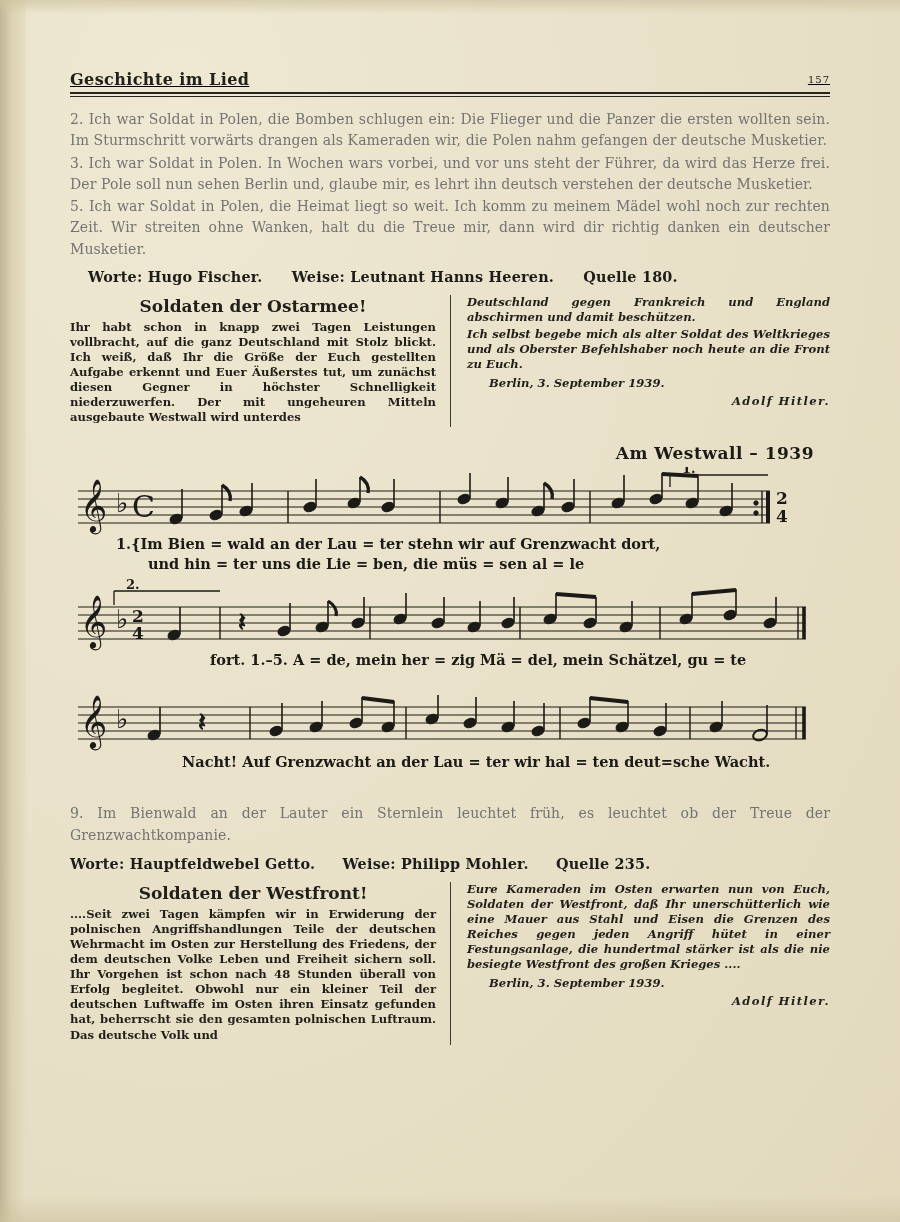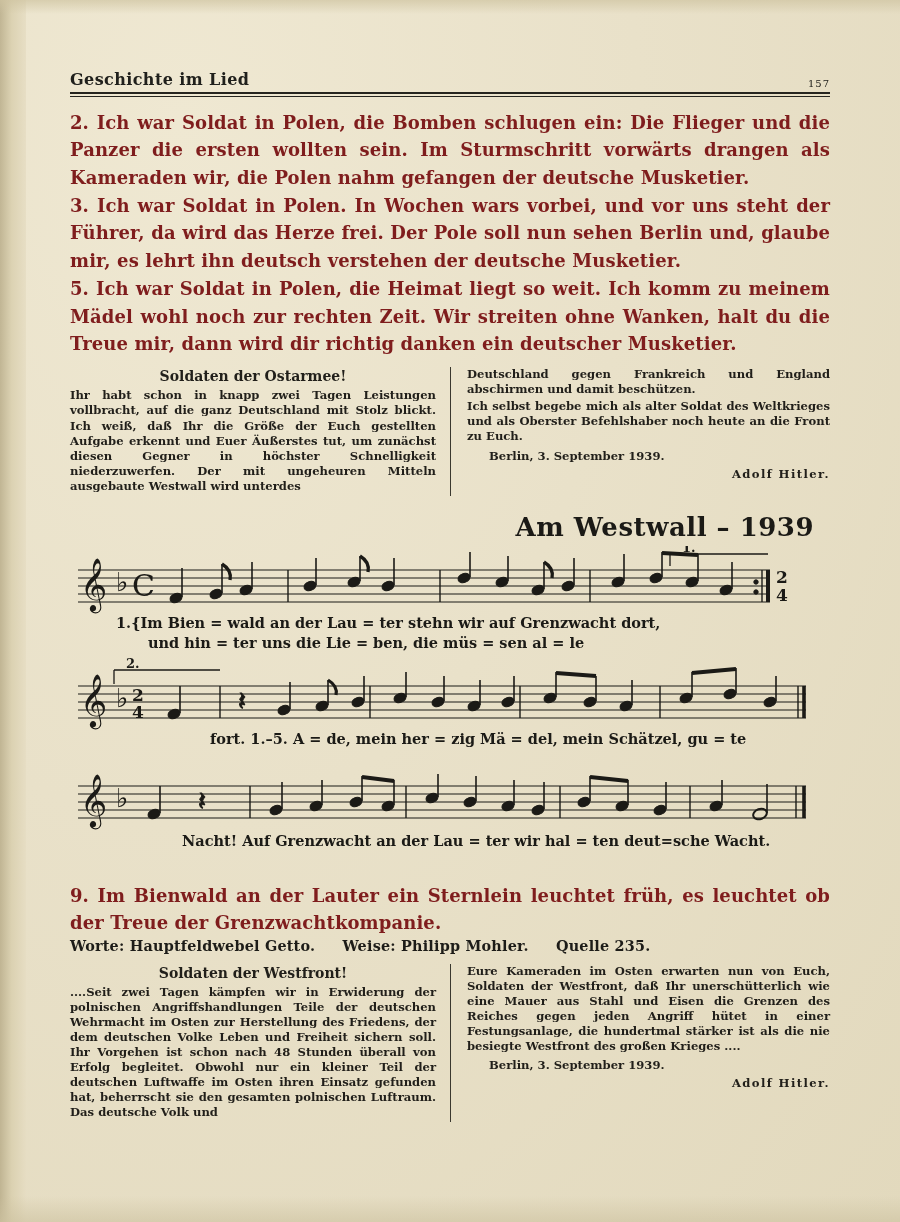--- a/index.html
+++ b/index.html
@@ -30,22 +30,23 @@
     position:absolute;left:0;bottom:0;width:100%;height:26px;
     background:linear-gradient(to top,#cdc2a0,rgba(232,224,200,0));
     opacity:.6;
   }
   .content{
     position:absolute;
     left:70px;top:70px;width:760px;
   }
   
   .runhead{
-    display:flex;align-items:flex-end;justify-content:space-between;
+    display:flex;align-items:center;justify-content:space-between;
     font-size:15px;
+    text-decoration:underline;
   }
   .runhead .title{
     font-family:"DejaVu Serif", serif;
     font-weight:700;
     letter-spacing:.4px;
     color:#20201c;
     font-size:16px;
   }
   .runhead .pageno{
     font-size:10px;color:#20201c;letter-spacing:1px;
@@ -53,25 +54,25 @@
   .rule{
     margin-top:3px;
     border-top:2px solid #26251f;
     border-bottom:1px solid #26251f;
     height:2px;
     width:100%;
   }
   
   .verses{margin-top:12px;}
   .verse{
-    font-size:18px;
+    font-size:14px;
     line-height:1.52;
-    color:#7f1d1d;
+    color:#737373;
     text-align:justify;
-    font-weight:700;
+    font-weight:400;
     margin-bottom:1px;
     letter-spacing:.1px;
   }
   .credit{
     margin-top:8px;
     font-size:14.4px;
     font-weight:700;
     color:#1d1c18;
     padding-left:18px;
     letter-spacing:.2px;
@@ -87,47 +88,48 @@
   .quote .col{
     width:50%;
     box-sizing:border-box;
     font-size:11.6px;
     line-height:1.30;
     color:#211f1a;
     text-align:justify;
     font-weight:600;
   }
   .quote .col.left{padding-right:14px;}
-  .quote .col.right{padding-left:16px;border-left:1px solid #3a382f;}
+  .quote .col.right{padding-left:16px;border-left:1px solid #3a382f;font-style:italic;}
   .quote .qhead{
-    text-align:center;font-weight:700;font-size:14px;margin-bottom:3px;
+    text-align:center;font-weight:700;font-size:17px;margin-bottom:3px;
   }
   .quote .place{margin-top:4px;padding-left:22px;font-weight:700;}
   .quote .sign{margin-top:3px;text-align:right;letter-spacing:1.4px;font-weight:700;}
   .quote p{margin:0 0 2px 0;}
   
   .song-title{
     text-align:right;
     margin-top:16px;
-    font-size:26px;
+    font-size:17px;
     font-weight:700;
     color:#1b1a16;
     letter-spacing:.5px;
     padding-right:16px;
   }
   
   .music{margin-top:4px;}
   .staff-wrap{position:relative;height:112px;}
   .staff-wrap.s2{height:112px;}
   .staff-wrap.s3{height:108px;}
   
   .verses2{margin-top:4px;}
   .verses2 .verse{margin-bottom:0px;}
   
   .credit2{
+    margin-top:9px;
     font-size:14.4px;font-weight:700;color:#1d1c18;
     letter-spacing:.2px;
   }
   .credit2 span{margin-right:22px;}
   svg{display:block;}
 </style>
 </head>
 <body>
 
 <div class="page"></div>
@@ -142,20 +144,25 @@
     <div class="pageno">157</div>
   </div>
   <div class="rule"></div>
 
   <div class="verses">
     <div class="verse">2. Ich war Soldat in Polen, die Bomben schlugen ein: Die Flieger und die Panzer  die ersten wollten sein. Im Sturmschritt vorwärts drangen als Kameraden wir, die Polen nahm gefangen der deutsche Musketier.</div>
     <div class="verse">3. Ich war Soldat in Polen. In Wochen wars vorbei, und vor uns steht der Führer, da wird das Herze frei. Der Pole soll nun sehen Berlin und, glaube mir, es lehrt ihn deutsch verstehen der deutsche Musketier.</div>
     <div class="verse">5. Ich war Soldat in Polen, die Heimat liegt so weit. Ich komm zu meinem Mädel wohl noch zur rechten Zeit. Wir streiten ohne Wanken, halt du die Treue mir, dann wird dir richtig danken ein deutscher Musketier.</div>
   </div>
 
+  <div class="credit">
+    <span>Worte: Hugo Fischer.</span>
+    <span>Weise: Leutnant Hanns Heeren.</span>
+    <span>Quelle 180.</span>
+  </div>
 
   <div class="quote">
     <div class="col left">
       <div class="qhead">Soldaten der Ostarmee!</div>
       <p>Ihr habt schon in knapp zwei Tagen Leistungen vollbracht, auf die ganz Deutschland mit Stolz blickt. Ich weiß, daß Ihr die Größe der Euch gestellten Aufgabe erkennt und Euer Äußerstes tut, um zunächst diesen Gegner in höchster Schnelligkeit niederzuwerfen. Der mit ungeheuren Mitteln ausgebaute Westwall wird unterdes</p>
     </div>
     <div class="col right">
       <p>Deutschland gegen Frankreich und England abschirmen und damit beschützen.</p>
       <p>Ich selbst begebe mich als alter Soldat des Weltkrieges und als Oberster Befehlshaber noch heute an die Front zu Euch.</p>
       <div class="place">Berlin, 3. September 1939.</div>

